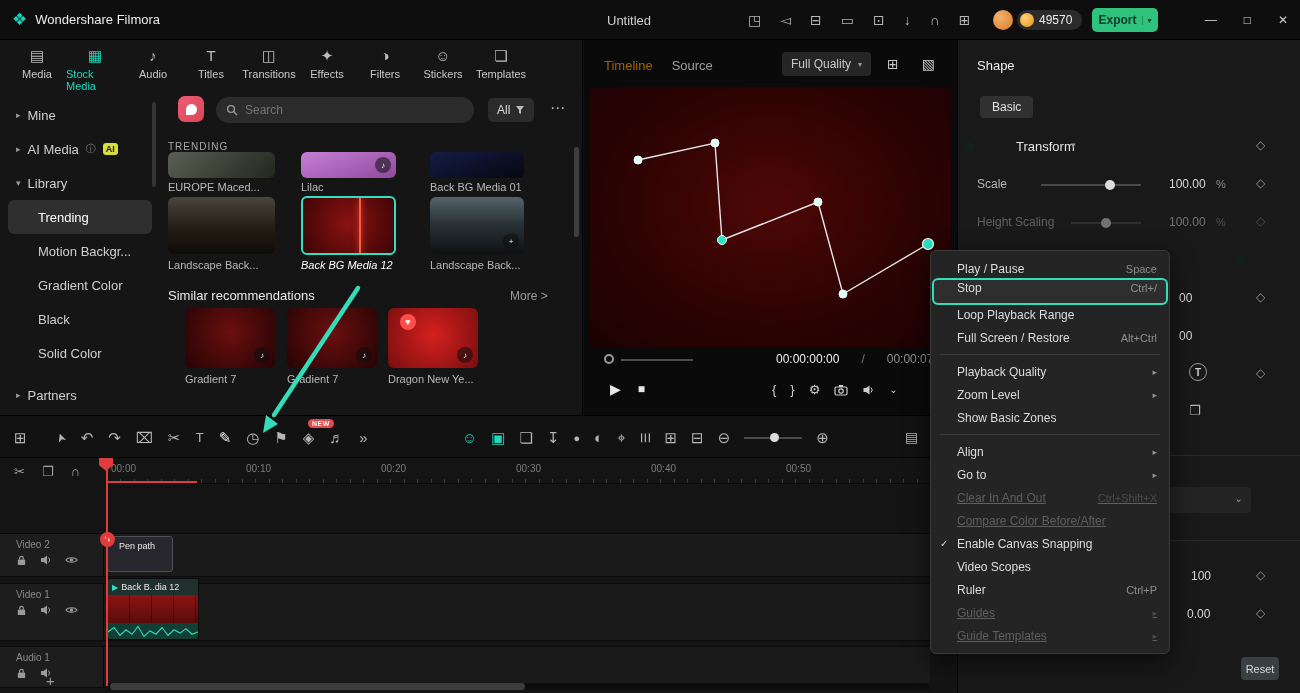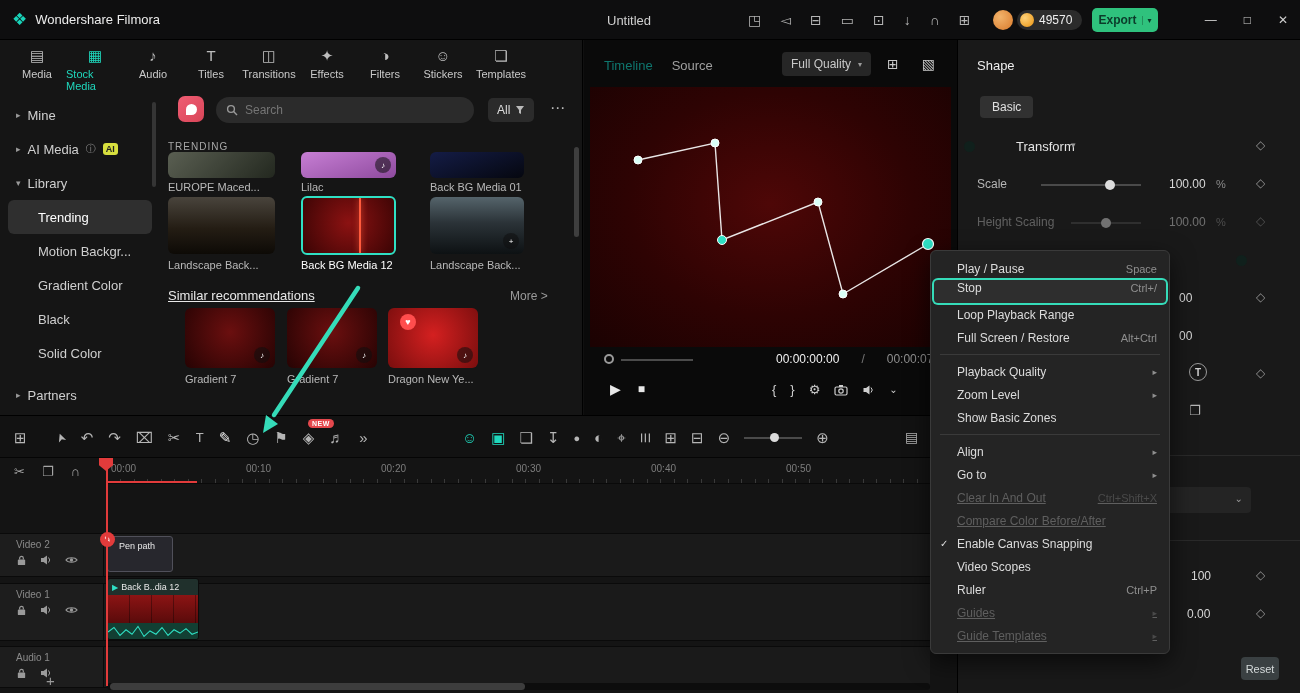--- a/index.html
+++ b/index.html
@@ -40,42 +40,42 @@
   .lib { position:absolute; left:160px; top:52px; width:422px; height:322px; }
   .provider { position:absolute; left:18px; top:4px; width:26px; height:26px; border-radius:7px; background:linear-gradient(135deg,#ef5d73,#d94558); display:flex; align-items:center; justify-content:center; }
   .provider i { width:11px; height:11px; border-radius:50% 50% 50% 0; background:#fff; display:block; }
   .searchbox { position:absolute; left:56px; top:5px; width:258px; height:26px; background:#2b2b2b; border-radius:13px; display:flex; align-items:center; gap:7px; padding:0 10px; }
   .search-input { background:transparent; border:none; outline:none; color:#9a9a9a; font-size:12px; width:200px; font-family:inherit; }
   .all-pill { position:absolute; left:328px; top:6px; height:24px; display:flex; align-items:center; gap:5px; background:#2b2b2b; border-radius:5px; padding:0 9px; font-size:12px; color:#ddd; }
   .more-dots { position:absolute; left:390px; top:7px; color:#bbb; font-size:15px; }
   .sec-label { position:absolute; left:8px; top:49px; font-size:10px; letter-spacing:1px; color:#a8a8a8; }
   .thumb { position:absolute; border-radius:6px; overflow:hidden; }
   .t-label { position:absolute; font-size:11px; color:#b9b9b9; white-space:nowrap; max-width:106px; overflow:hidden; text-overflow:ellipsis; }
-  .t-label.sel { color:#fff; }
+  .t-label.sel { color:#fff;font-style:italic; }
   .th-europe { background:linear-gradient(135deg,#5a5f52,#23281f); }
   .th-lilac { background:linear-gradient(160deg,#c77fd4,#8e4a9e); }
   .th-bg01 { background:linear-gradient(160deg,#141c46,#05070f); }
   .th-land1 { background:linear-gradient(180deg,#49443c 0%,#241d14 55%,#0d0a06 100%); }
   .th-bg12 { background:radial-gradient(circle at 50% 45%,#8c1212,#3a0404); border:2px solid #2fe0c4; }
   .vline { position:absolute; left:62%; top:0; bottom:0; width:2px; background:#ff5a3c; box-shadow:0 0 6px #ff5a3c; }
   .th-land2 { background:linear-gradient(180deg,#55646b 0%,#2b3338 45%,#0d1113 100%); }
   .card-g7 { background:radial-gradient(circle at 50% 40%,#6b0f0f,#260303); }
   .card-dragon { background:radial-gradient(circle at 50% 45%,#d42020,#7a0e0e); }
   .cbadge { position:absolute; right:5px; bottom:5px; width:16px; height:16px; border-radius:50%; background:rgba(15,15,15,.55); display:flex; align-items:center; justify-content:center; font-size:8px; color:#fff; }
   .cbadge.top { bottom:auto; top:5px; }
   .hpin { position:absolute; left:12px; top:6px; width:16px; height:16px; border-radius:50%; background:#ff4d4d; display:flex; align-items:center; justify-content:center; font-size:9px; color:#fff; }
-  .sim-header { position:absolute; left:8px; top:196px; font-size:13px; color:#e8e8e8;text-decoration:underline; }
+  .sim-header { position:absolute; left:8px; top:196px; font-size:13px; color:#e8e8e8; }
   .more-link { position:absolute; left:350px; top:197px; font-size:12px; color:#9a9a9a; }
   .vscroll { position:absolute; left:414px; top:55px; width:5px; height:90px; background:#3e3e3e; border-radius:3px; }
 
   
   .preview { position:absolute; left:584px; top:40px; width:373px; height:375px; background:#0a0a0a; }
   .pv-tabs { position:absolute; left:20px; top:18px; display:flex; gap:19px; font-size:13px; }
   .pv-tab { color:#9f9f9f; }
-  .pv-tab.active { color:#0f766e; }
+  .pv-tab.active { color:#a16207; }
   .quality { position:absolute; left:198px; top:12px; height:24px; background:#262626; border-radius:4px; display:flex; align-items:center; gap:7px; padding:0 9px; font-size:12px; color:#c9c9c9; }
   .quality .cd { font-size:8px; color:#9a9a9a; }
   .pv-hicons { position:absolute; left:303px; top:16px; display:flex; gap:23px; font-size:14px; color:#c9c9c9; }
   .canvas { position:absolute; left:6px; top:47px; width:361px; height:260px; background:radial-gradient(ellipse at 50% 45%,#4e0707 0%,#2e0303 55%,#1b0202 100%); }
   .scrub { position:absolute; left:20px; top:314px; width:10px; height:10px; border:2px solid #9a9a9a; border-radius:50%; }
   .scrub-line { position:absolute; left:37px; top:319px; width:72px; height:2px; background:#4b4b4b; }
   .times { position:absolute; left:192px; top:312px; display:flex; gap:22px; font-size:12px; white-space:nowrap; max-width:172px; overflow:hidden; }
   .t-cur { color:#f0f0f0; } .t-sep { color:#777; } .t-dur { color:#8f8f8f; }
   .transport { position:absolute; left:26px; top:341px; display:flex; gap:17px; font-size:14px; color:#e8e8e8; align-items:center; }
   .pv-ricons { position:absolute; left:188px; top:342px; display:flex; gap:14px; font-size:13px; color:#cfcfcf; align-items:center; }

